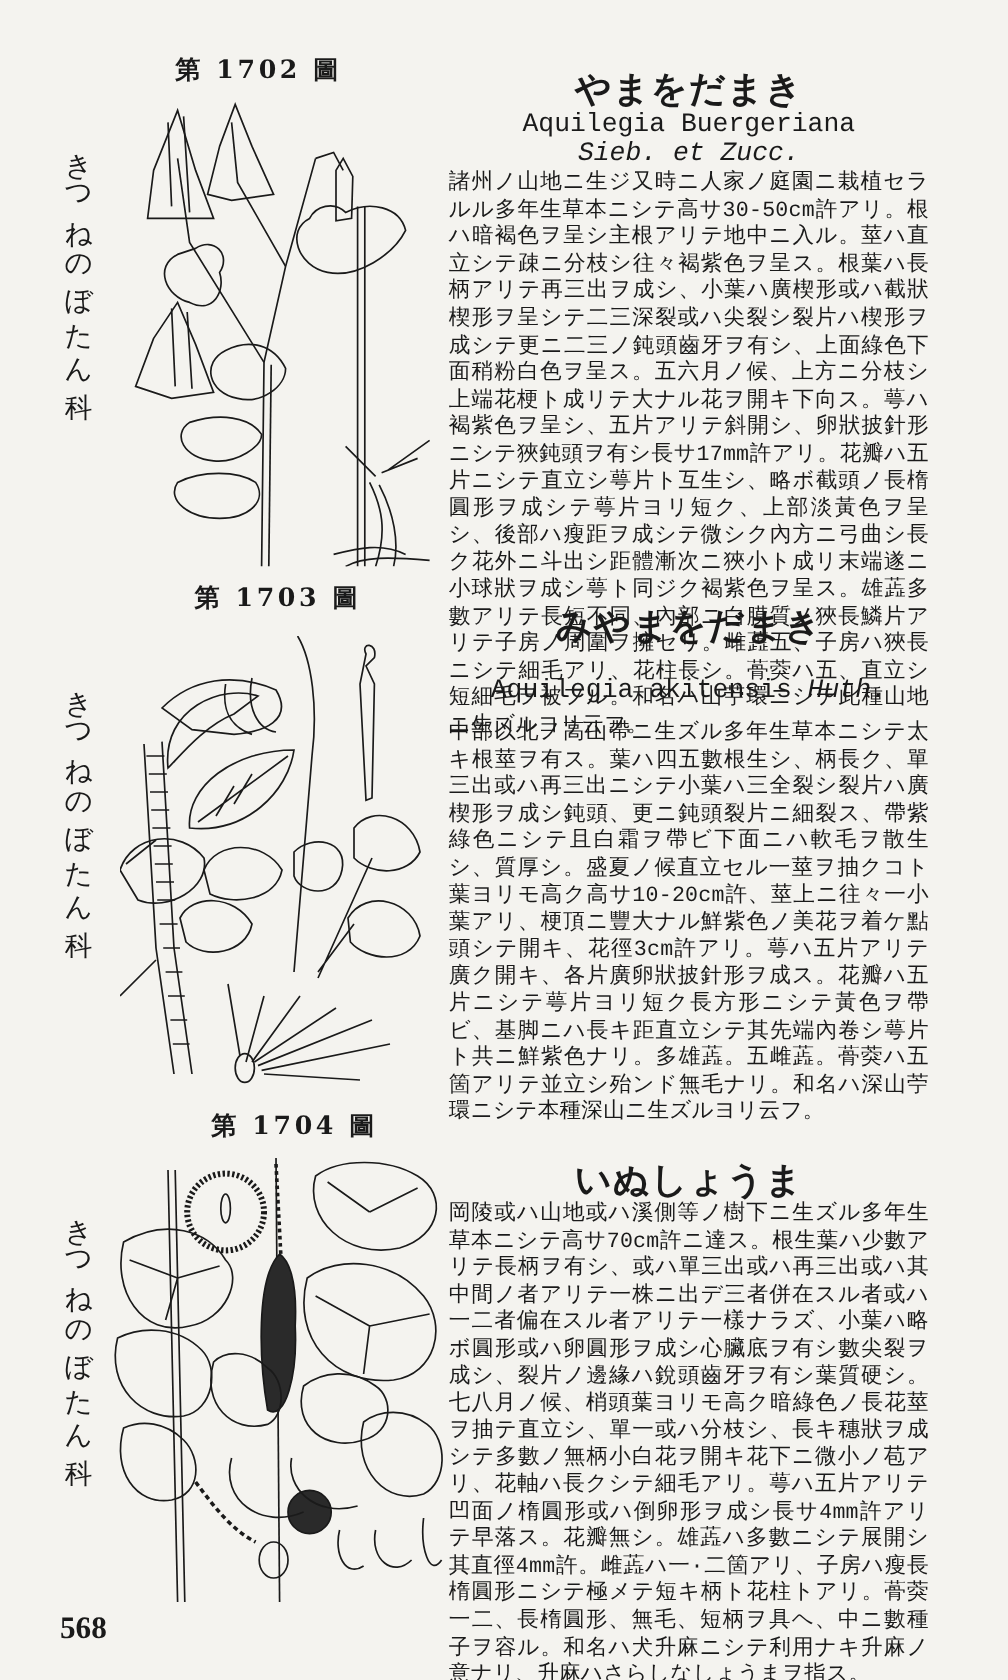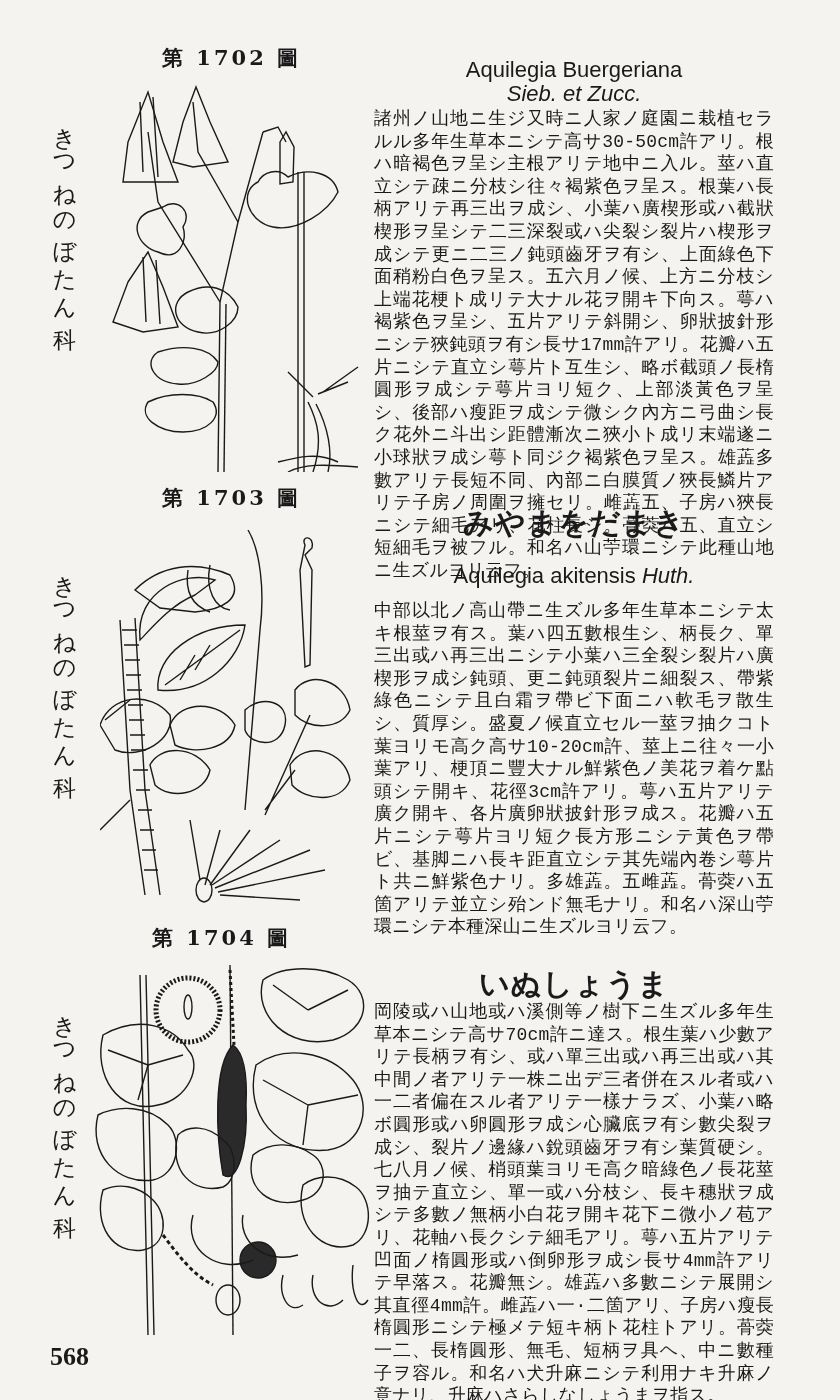--- a/index.html
+++ b/index.html
@@ -18,37 +18,37 @@
   }
   .illus { position: absolute; }
   .illus svg { width: 100%; height: 100%; display: block; }
   .entry { position: absolute; left: 374px; width: 400px; }
   .jp-name {
     text-align: center; font-size: 30px; font-weight: bold; line-height: 34px;
     font-family: "DejaVu Sans", sans-serif; letter-spacing: 1px;
   }
   .sci-name {
     text-align: center; font-size: 22px; line-height: 24px;
-    font-family: Liberation Sans, sans-serif;
+    font-family: Liberation Mono, monospace;
   }
   .sci-name .auth { font-style: italic; }
   .desc {
     font-size: 18px; line-height: 22.6px; text-align: justify;
     font-family: Liberation Mono, monospace; letter-spacing: 0.2px;
     word-break: break-all;
   }
   .page-num {
     position: absolute; left: 50px; top: 1342px; font-size: 26px;
     font-family: "Liberation Serif", serif; font-weight: bold;
   }
 </style>
 </head>
 <body>
 
-<div class="fig-label" style="left:162px; top:44px;">第 1702 圖</div>
+<div class="fig-label" style="left:146px; top:44px;">第 1702 圖</div>
 <div class="fam-label" style="left:50px; top:112px;">きつねのぼたん科</div>
 <div class="illus" style="left:88px; top:72px; width:282px; height:400px;">
   <svg viewBox="0 0 282 400" fill="none" stroke="#1a1a1a" stroke-width="1.4">
     <path d="M130 400 L132 230 L150 150 L175 60"></path>
     <path d="M136 400 L138 232"></path>
     <path d="M210 400 L210 100 M216 400 L216 100"></path>
     <path d="M132 230 L70 130 L60 60"></path>
     <path d="M150 150 L110 80 L105 30"></path>
     <path d="M175 60 L190 55 L198 70"></path>
 
@@ -64,20 +64,21 @@
     <path d="M100 220 C80 230 85 255 110 260 C130 265 150 250 150 235 C140 215 120 210 100 220 Z"></path>
     <path d="M70 280 C55 290 65 310 90 312 C110 314 130 300 130 290 C120 275 95 272 70 280 Z"></path>
     <path d="M60 330 C50 345 70 360 95 360 C120 360 135 345 125 330 C110 320 80 320 60 330 Z"></path>
 
     <path d="M220 330 C230 350 235 370 225 400 M228 332 C240 355 245 380 240 400"></path>
     <path d="M190 390 C210 385 230 380 250 390 M200 400 C215 392 235 392 270 395"></path>
     <path d="M235 320 L270 295 M230 322 L260 310 M225 325 L200 300"></path>
   </svg>
 </div>
 <div class="entry" style="top:58px;">
+  <div class="jp-name">やまをだまき</div>
   <div class="sci-name">
     <span>Aquilegia Buergeriana</span>
   </div>
   <div class="sci-name">
     <span class="auth">Sieb. et Zucc.</span>
   </div>
   <div class="desc" style="margin-top:2px;">諸州ノ山地ニ生ジ又時ニ人家ノ庭園ニ栽植セラルル多年生草本ニシテ高サ30-50cm許アリ。根ハ暗褐色ヲ呈シ主根アリテ地中ニ入ル。莖ハ直立シテ疎ニ分枝シ往々褐紫色ヲ呈ス。根葉ハ長柄アリテ再三出ヲ成シ、小葉ハ廣楔形或ハ截狀楔形ヲ呈シテ二三深裂或ハ尖裂シ裂片ハ楔形ヲ成シテ更ニ二三ノ鈍頭齒牙ヲ有シ、上面綠色下面稍粉白色ヲ呈ス。五六月ノ候、上方ニ分枝シ上端花梗ト成リテ大ナル花ヲ開キ下向ス。萼ハ褐紫色ヲ呈シ、五片アリテ斜開シ、卵狀披針形ニシテ狹鈍頭ヲ有シ長サ17mm許アリ。花瓣ハ五片ニシテ直立シ萼片ト互生シ、略ボ截頭ノ長楕圓形ヲ成シテ萼片ヨリ短ク、上部淡黃色ヲ呈シ、後部ハ瘦距ヲ成シテ微シク內方ニ弓曲シ長ク花外ニ斗出シ距體漸次ニ狹小ト成リ末端遂ニ小球狀ヲ成シ萼ト同ジク褐紫色ヲ呈ス。雄蕋多數アリテ長短不同、內部ニ白膜質ノ狹長鱗片アリテ子房ノ周圍ヲ擁セリ。雌蕋五、子房ハ狹長ニシテ細毛アリ、花柱長シ。蓇葖ハ五、直立シ短細毛ヲ被フル。和名ハ山苧環ニシテ此種山地ニ生ズルヨリ云フ。</div>
 </div>
 
 <div class="fig-label" style="left:162px; top:484px;">第 1703 圖</div>
@@ -111,21 +112,21 @@
 </div>
 <div class="entry" style="top:506px;">
   <div class="jp-name">みやまをだまき</div>
   <div class="sci-name" style="margin-top:24px; margin-bottom:12px;">
     <span>Aquilegia akitensis</span>
     <span class="auth">Huth.</span>
   </div>
   <div class="desc">中部以北ノ高山帶ニ生ズル多年生草本ニシテ太キ根莖ヲ有ス。葉ハ四五數根生シ、柄長ク、單三出或ハ再三出ニシテ小葉ハ三全裂シ裂片ハ廣楔形ヲ成シ鈍頭、更ニ鈍頭裂片ニ細裂ス、帶紫綠色ニシテ且白霜ヲ帶ビ下面ニハ軟毛ヲ散生シ、質厚シ。盛夏ノ候直立セル一莖ヲ抽クコト葉ヨリモ高ク高サ10-20cm許、莖上ニ往々一小葉アリ、梗頂ニ豐大ナル鮮紫色ノ美花ヲ着ケ點頭シテ開キ、花徑3cm許アリ。萼ハ五片アリテ廣ク開キ、各片廣卵狀披針形ヲ成ス。花瓣ハ五片ニシテ萼片ヨリ短ク長方形ニシテ黃色ヲ帶ビ、基脚ニハ長キ距直立シテ其先端內卷シ萼片ト共ニ鮮紫色ナリ。多雄蕋。五雌蕋。蓇葖ハ五箇アリテ並立シ殆ンド無毛ナリ。和名ハ深山苧環ニシテ本種深山ニ生ズルヨリ云フ。</div>
 </div>
 
-<div class="fig-label" style="left:152px; top:924px;">第 1704 圖</div>
+<div class="fig-label" style="left:176px; top:924px;">第 1704 圖</div>
 <div class="fam-label" style="left:50px; top:1000px;">きつねのぼたん科</div>
 <div class="illus" style="left:88px; top:955px; width:285px; height:380px;">
   <svg viewBox="0 0 285 380" fill="none" stroke="#1a1a1a" stroke-width="1.4">
     <path d="M52 20 L60 380 M58 20 L66 380"></path>
     <path d="M142 10 L145 380"></path>
     <circle cx="100" cy="55" r="32" stroke-width="5" stroke-dasharray="2 2"></circle>
     <ellipse cx="100" cy="52" rx="4" ry="12" fill="#f4f3ef"></ellipse>
     <path d="M145 90 C125 110 128 180 135 220 C150 230 160 190 158 150 C160 110 152 95 145 90 Z" fill="#2a2a2a"></path>
     <path d="M142 15 L146 90" stroke-dasharray="3 3" stroke-width="3"></path>
     <path d="M75 280 C90 300 105 320 125 330" stroke-dasharray="4 3" stroke-width="3"></path>

